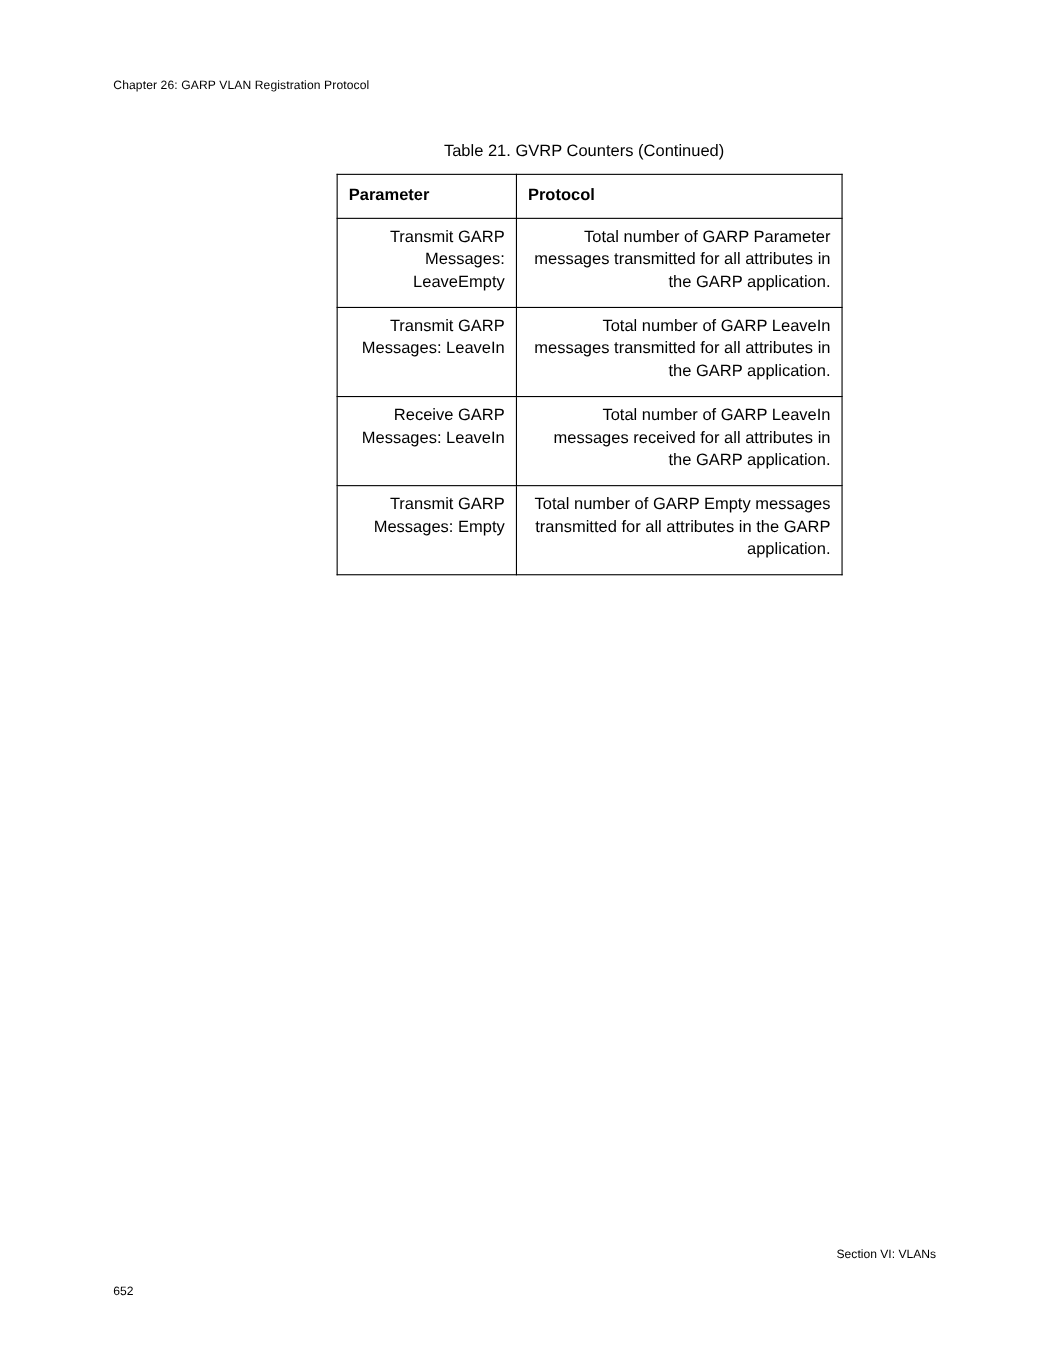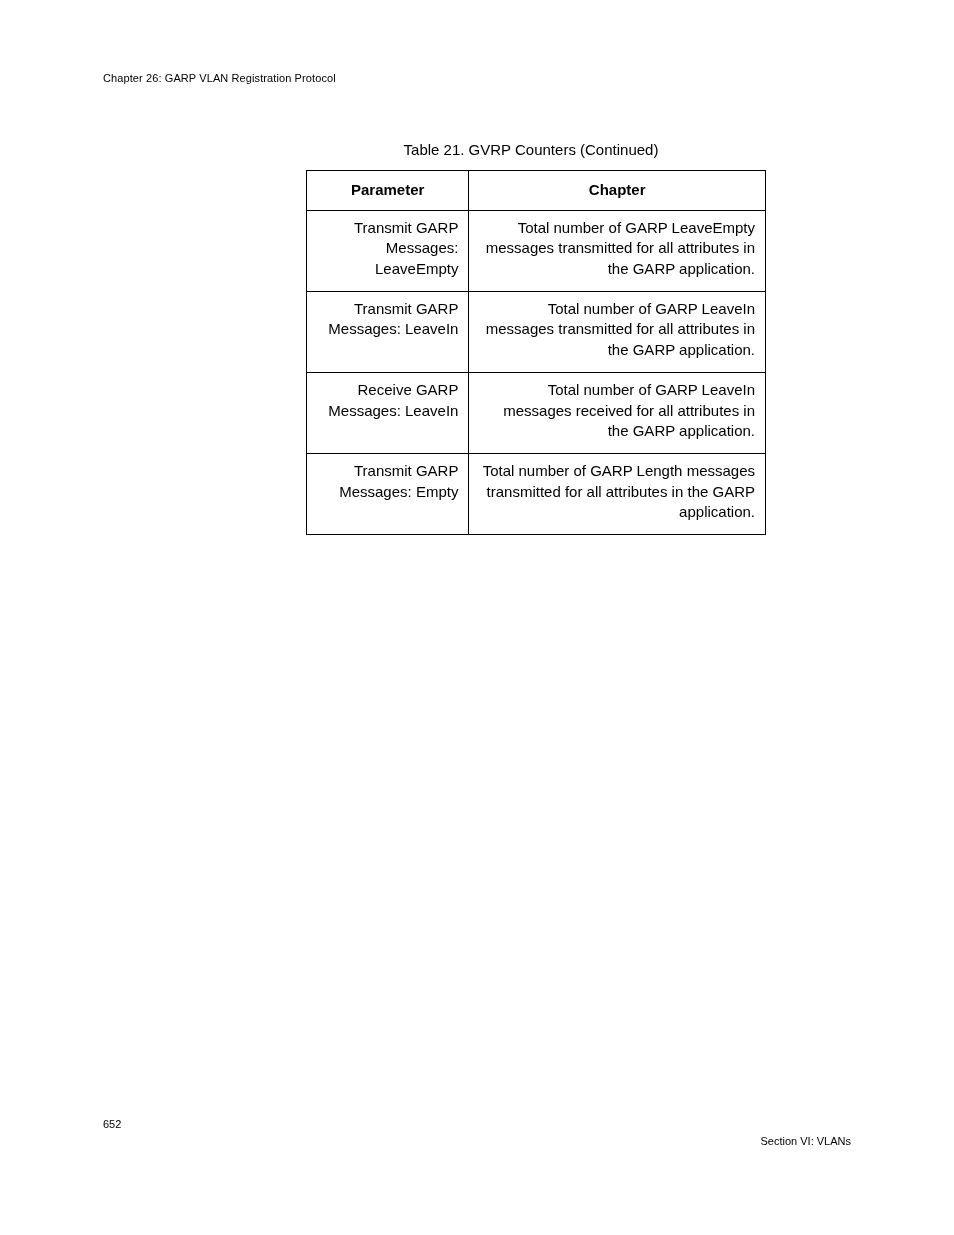--- a/index.html
+++ b/index.html
@@ -18,21 +18,21 @@
   .running-header {
     position: absolute;
     top: 52px;
     left: 83px;
     font-size: 11px;
     color: #000000;
     letter-spacing: 0.1px;
   }
   .table-block {
     position: absolute;
-    top: 116px;
+    top: 104px;
     left: 281px;
     width: 460px;
   }
   .table-caption {
     text-align: center;
     font-size: 15px;
     margin-bottom: 12px;
     color: #000000;
   }
   table.gvrp-table {
@@ -42,29 +42,29 @@
     line-height: 1.38;
   }
   table.gvrp-table th,
   table.gvrp-table td {
     border: 1px solid #000000;
     vertical-align: top;
     text-align: right;
     padding: 7px 10px 11px 10px;
   }
   table.gvrp-table th {
-    text-align: center;
+    text-align: left;
     font-weight: bold;
     padding: 9px 10px;
   }
   table.gvrp-table col.col-parameter { width: 187px; }
   table.gvrp-table col.col-meaning  { width: 378px; }
   .footer-left {
     position: absolute;
-    top: 1098px;
+    top: 1148px;
     left: 83px;
     font-size: 11px;
   }
   .footer-right {
     position: absolute;
     top: 1115px;
     right: 113px;
     font-size: 11px;
   }
 </style>
@@ -79,39 +79,39 @@
     <div class="table-caption">Table 21. GVRP Counters (Continued)</div>
 
     <table class="gvrp-table">
       <colgroup>
         <col class="col-parameter">
         <col class="col-meaning">
       </colgroup>
       <thead>
         <tr>
           <th>Parameter</th>
-          <th>Chapter</th>
+          <th>Protocol</th>
         </tr>
       </thead>
       <tbody>
           <tr>
             <td>Transmit GARP Messages: LeaveEmpty</td>
-            <td>Total number of GARP LeaveEmpty messages transmitted for all attributes in the GARP application.</td>
+            <td>Total number of GARP Parameter messages transmitted for all attributes in the GARP application.</td>
           </tr>
           <tr>
             <td>Transmit GARP Messages: LeaveIn</td>
             <td>Total number of GARP LeaveIn messages transmitted for all attributes in the GARP application.</td>
           </tr>
           <tr>
             <td>Receive GARP Messages: LeaveIn</td>
             <td>Total number of GARP LeaveIn messages received for all attributes in the GARP application.</td>
           </tr>
           <tr>
             <td>Transmit GARP Messages: Empty</td>
-            <td>Total number of GARP Length messages transmitted for all attributes in the GARP application.</td>
+            <td>Total number of GARP Empty messages transmitted for all attributes in the GARP application.</td>
           </tr>
         </tbody>
     </table>
   </div>
 
   <div class="footer-left">652</div>
 
   <div class="footer-right">Section VI: VLANs</div>
 
 </div>

